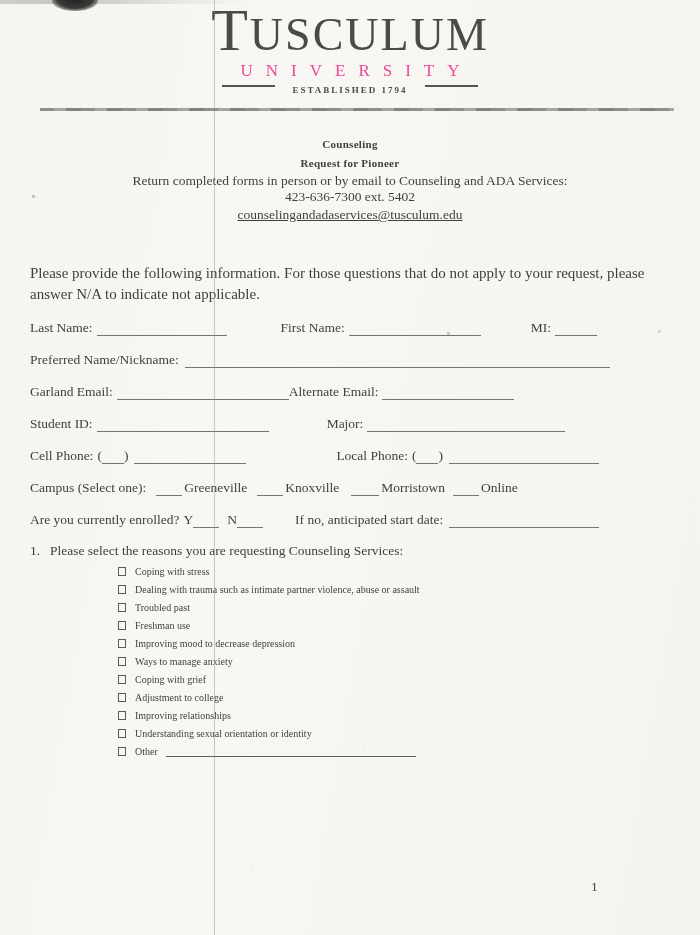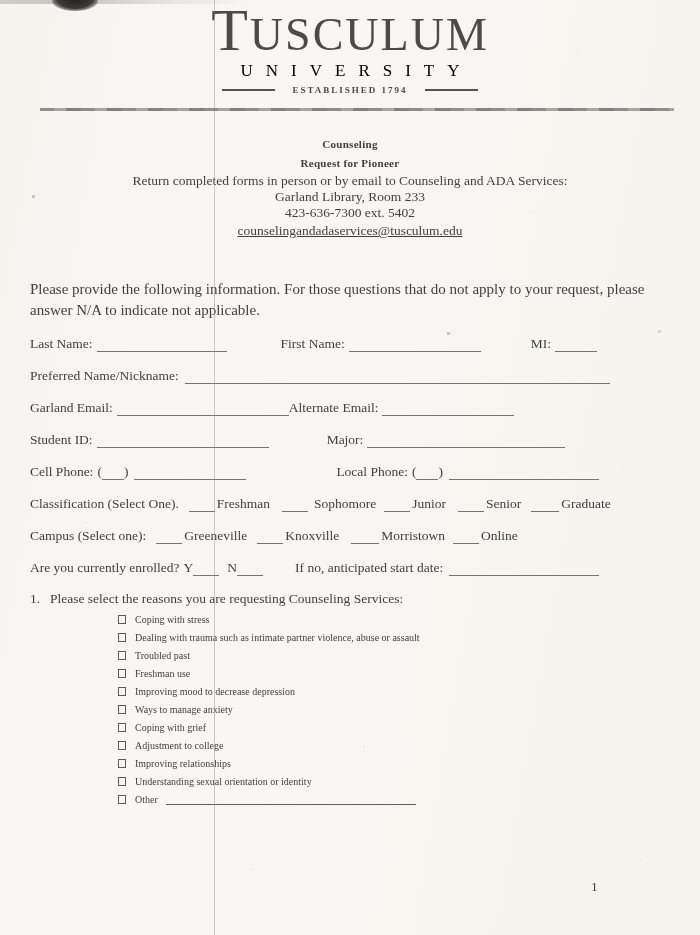--- a/index.html
+++ b/index.html
@@ -22,22 +22,22 @@
       621px 470px 0 0 rgba(120,118,112,.3), 251px 869px 0 0 rgba(120,118,112,.3),
       659px 331px 0 1px rgba(130,128,122,.25), 363px 746px 0 0 rgba(120,118,112,.3),
       578px 52px 0 0 rgba(130,128,122,.3), 33px 196px 0 1px rgba(110,108,104,.35),
       530px 212px 0 0 rgba(120,118,112,.3), 640px 860px 0 0 rgba(130,128,122,.25); }
 
   
   .logo { text-align:center; color:#4b4a47; }
   .logo-name { line-height:1; letter-spacing:2px; white-space:nowrap; }
   .logo-initial { font-size:60px; }
   .logo-rest { font-size:46px; }
-  .logo-sub { font-size:17px; letter-spacing:13px; text-indent:13px; margin-top:1px; color:#000000;text-align:center; }
-  .est-row { display:flex; align-items:center; justify-content:center; width:256px; margin:4px auto 0; gap:17px; }
+  .logo-sub { font-size:17px; letter-spacing:13px; text-indent:13px; margin-top:1px; color:#ec4899;text-align:center; }
+  .est-row { display:flex; align-items:flex-start; justify-content:center; width:256px; margin:4px auto 0; gap:17px; }
   .est-row .dash { flex:1; border-top:2px solid #55544f; }
   .est-text { font-size:9px; font-weight:bold; letter-spacing:2px; color:#4b4a47; white-space:nowrap; }
   .rule { margin:13px 26px 0 40px; height:3px;
     background:repeating-linear-gradient(90deg,#7d7c78 0 14px,#97968f 14px 26px,#6e6d69 26px 41px);
     opacity:.85; }
 
   
   .header { text-align:center; margin-top:24px; }
   .h-title { font-size:11px; font-weight:bold; line-height:19px; letter-spacing:.3px; }
   .h-line { font-size:13.5px; line-height:16px; }
@@ -87,21 +87,20 @@
     <span class="dash"></span>
   </div>
 </div>
 
 <div class="rule"></div>
 
 <div class="header">
   <div class="h-title">Counseling</div>
   <div class="h-title">Request for Pioneer</div>
   <div class="h-line">Return completed forms in person or by email to Counseling and ADA Services:</div>
-  <div class="h-line">Garland Library, Room 233</div>
   <div class="h-line">423-636-7300 ext. 5402</div>
   <div><span class="h-email">counselingandadaservices@tusculum.edu</span></div>
 </div>
 
 <div class="intro">Please provide the following information. For those questions that do not apply to your request, please answer N/A to indicate not applicable.</div>
 
 <div class="form">
 
   <div class="frow">
     <span class="lbl">Last Name:</span>
@@ -137,33 +136,20 @@
     <span class="bl w22"></span>
     <span class="lbl">)</span>
     <span class="bl w112 ml6"></span>
     <span class="lbl ml90">Local Phone:</span>
     <span class="lbl ml4">(</span>
     <span class="bl w22"></span>
     <span class="lbl">)</span>
     <span class="bl w150 ml6"></span>
   </div>
 
-  <div class="frow">
-    <span class="lbl">Classification (Select One).</span>
-    <span class="bl w26 ml10"></span>
-    <span class="lbl ml2">Freshman</span>
-    <span class="bl w26 ml12"></span>
-    <span class="lbl ml6">Sophomore</span>
-    <span class="bl w26 ml8"></span>
-    <span class="lbl ml2">Junior</span>
-    <span class="bl w26 ml12"></span>
-    <span class="lbl ml2">Senior</span>
-    <span class="bl w28 ml10"></span>
-    <span class="lbl ml2">Graduate</span>
-  </div>
 
   <div class="frow">
     <span class="lbl">Campus (Select one):</span>
     <span class="bl w26 ml10"></span>
     <span class="lbl ml2">Greeneville</span>
     <span class="bl w26 ml10"></span>
     <span class="lbl ml2">Knoxville</span>
     <span class="bl w28 ml12"></span>
     <span class="lbl ml2">Morristown</span>
     <span class="bl w26 ml8"></span>

